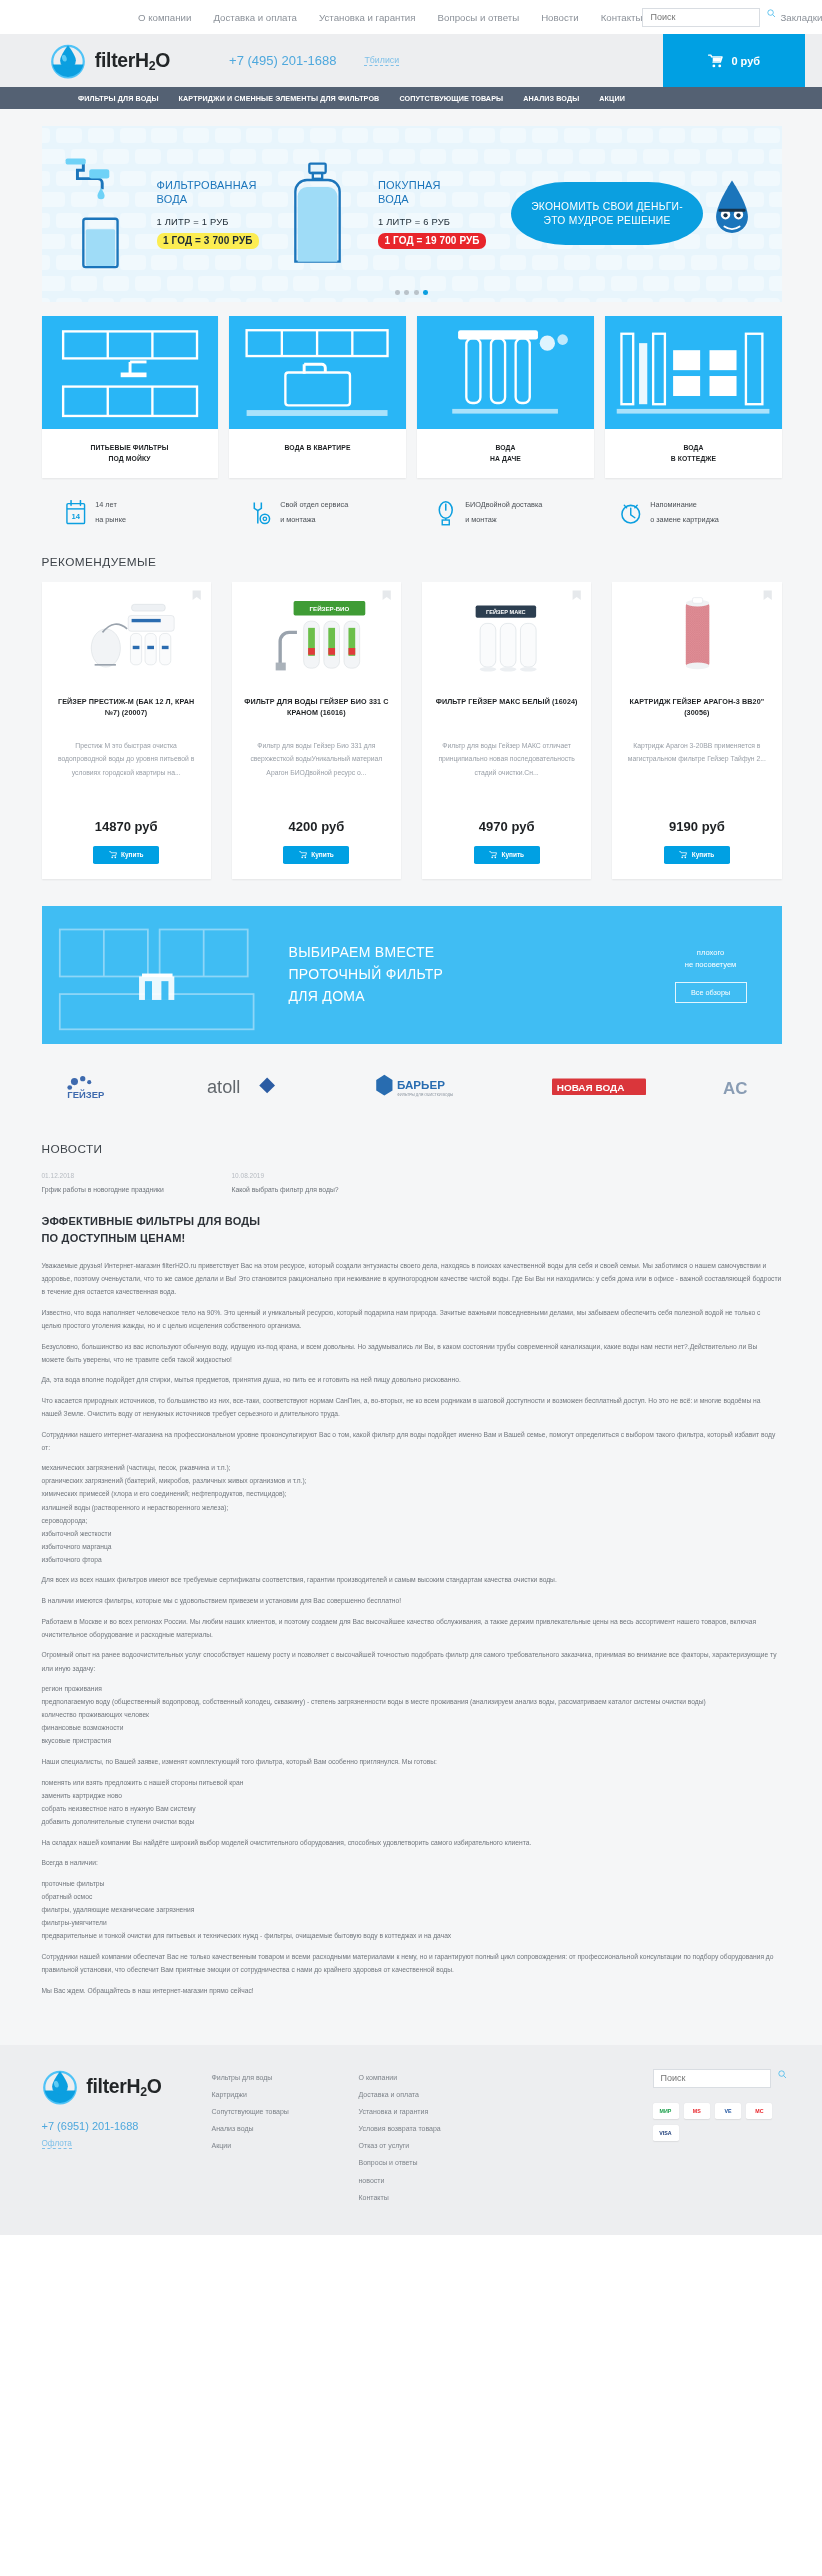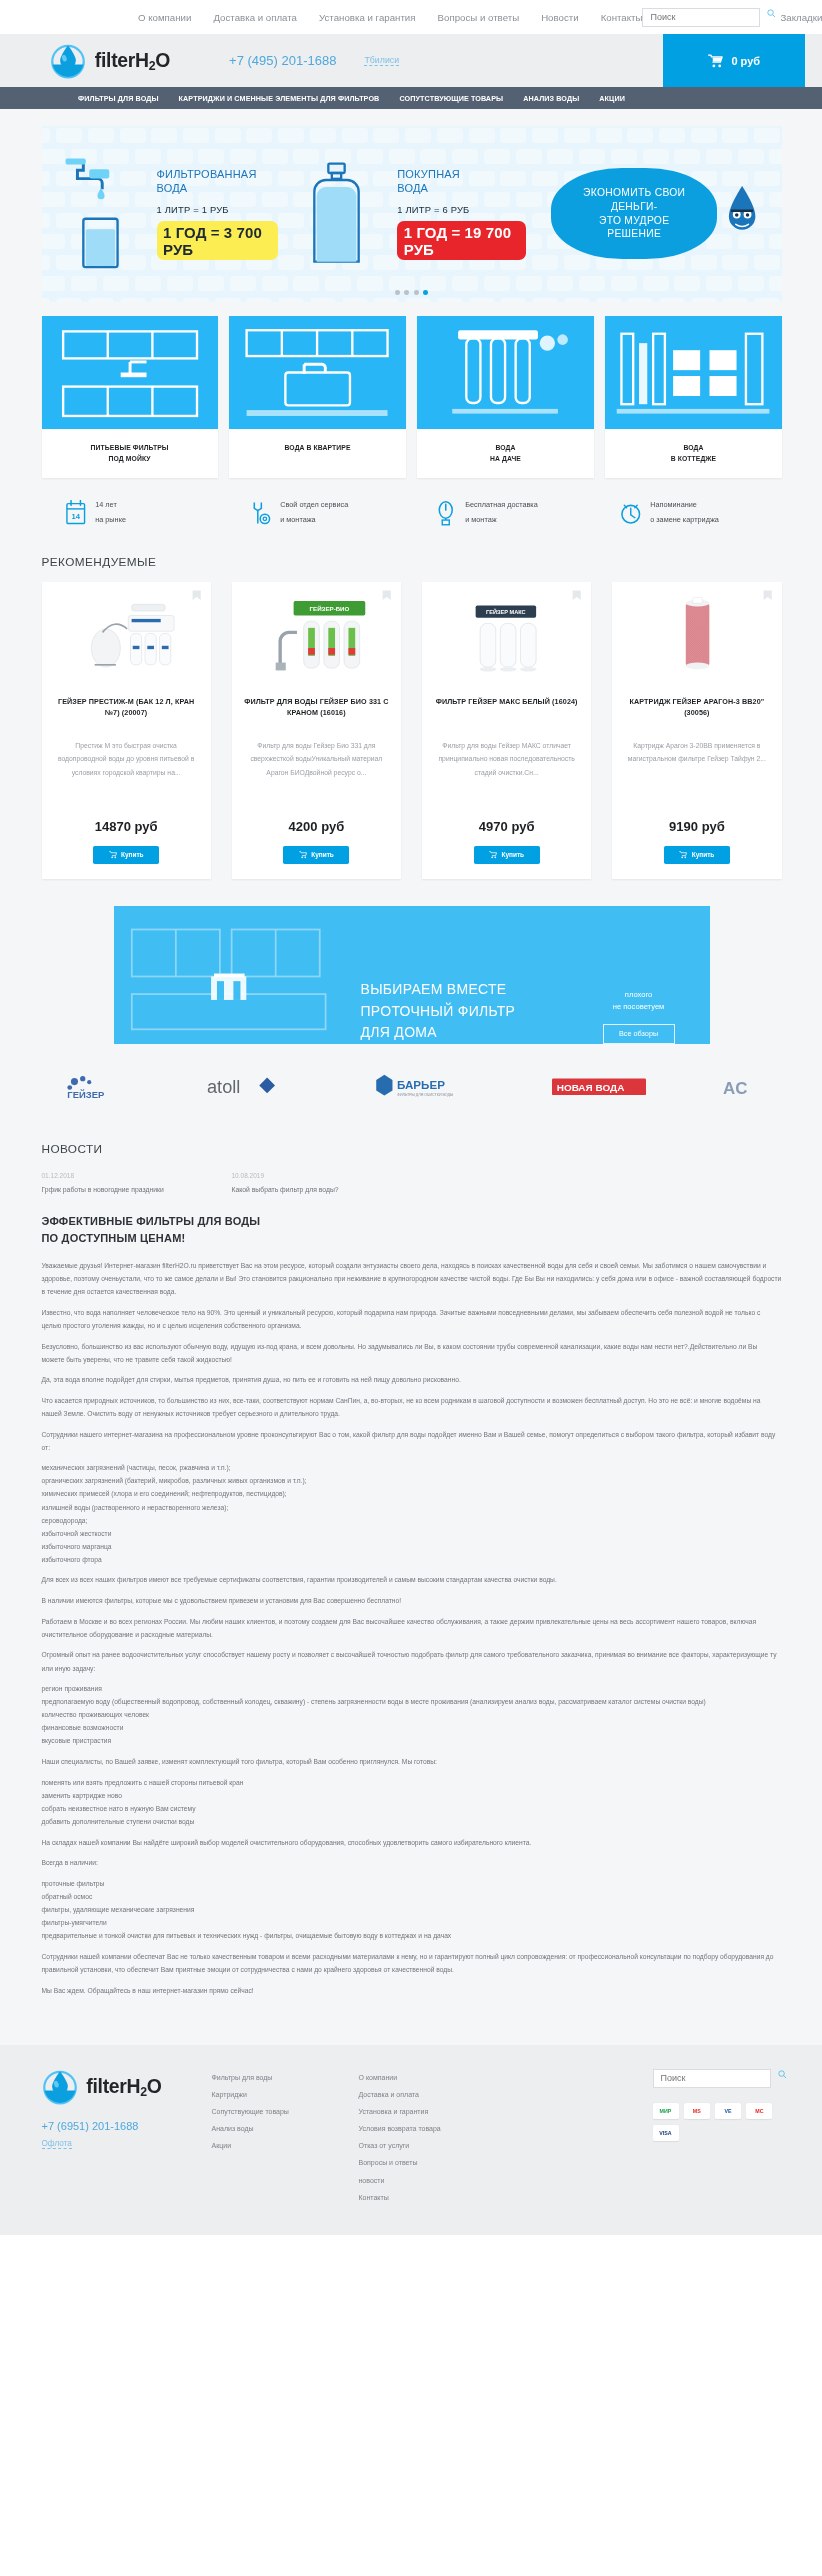--- a/index.html
+++ b/index.html
@@ -67,21 +67,21 @@
   .tilebg { position: absolute; inset: 0; opacity: .85; }
   .tile { position: absolute; background: #f3fafe; border-radius: 4.1px; }
   .hero-content { position: relative; display: flex; align-items: center; height: 100%; padding: 0 20px; }
 
   .faucet { width: 71px; height: 118px; position: relative; flex-shrink: 0; }
   .colblock { margin-left: 24px; }
   .col-title { color: #1b75bb; font-size: 11px; line-height: 1.28; letter-spacing: 0.2px; }
   .col-lit { color: #1d2a34; font-size: 9.4px; margin-top: 9.4px; letter-spacing: 0.2px; }
   .tagpill {
     display: inline-block; margin-top: 5.9px; padding: 2.4px 6.5px; border-radius: 7px;
-    font-size: 15px; font-weight: bold; letter-spacing: 0.1px;
+    font-size: 10px; font-weight: bold; letter-spacing: 0.1px;
   }
   .tag-yellow { background: #fced52; color: #1d2a34; }
   .tag-red { background: #e8252b; color: #fff; }
   .bottle { width: 63px; height: 103px; position: relative; flex-shrink: 0; margin-left: 27px; }
   .speech {
     margin-left: 25px; background: #0b9fe0; border-radius: 71px/41px;
     padding: 17.6px 20px; color: #fff; text-align: center; position: relative;
   }
   .speech div { font-size: 10.3px; line-height: 1.35; letter-spacing: 0.3px; }
   .mascot { width: 46px; height: 71px; margin-left: 5.9px; position: relative; }
@@ -133,22 +133,22 @@
   .buy {
     margin-top: 11.8px; background: #00a0e3; color: #fff; border: 0; cursor: pointer;
     height: 17.6px; width: 66px; border-radius: 1.8px; font-size: 6.5px; font-weight: bold;
     display: flex; align-items: center; justify-content: center; gap: 4.1px;
     font-family: "Liberation Sans", sans-serif;
   }
   .buy svg { width: 8.2px; height: 7.6px; }
 
   
   .promo {
-    width: 596px; margin: 27px auto 0; height: 138px; background: #40bdf3;
-    position: relative; overflow: hidden; display: flex; align-items: flex-end;
+    width: 740px; margin: 27px auto 0; height: 138px; background: #40bdf3;
+    position: relative; overflow: hidden; display: flex; align-items: center;
   }
   .promo-art { width: 247px; height: 100%; position: relative; flex-shrink: 0; }
   .promo-txt { color: #fff; }
   .promo-txt .l1 { font-size: 14px; line-height: 1.55; letter-spacing: 0.3px; }
   .promo-right { margin-left: auto; margin-right: 35px; text-align: center; color: #fff; }
   .promo-right .pr-sub { font-size: 7.6px; line-height: 1.6; }
   .promo-btn {
     margin-top: 10.6px; display: inline-block; border: 0.6px solid rgba(255,255,255,.85);
     color: #fff; padding: 4.7px 15.3px; font-size: 7.3px; text-decoration: none; background: transparent;
   }
@@ -624,21 +624,21 @@
         </div>
       </div>
       <div class="ben">
         <svg class="bicon" viewBox="0 0 40 44">
           <ellipse cx="20" cy="17" rx="11" ry="14" fill="none" stroke="#0b9fe0" stroke-width="2.6"></ellipse>
           <line x1="20" y1="6" x2="20" y2="18" stroke="#0b9fe0" stroke-width="2.6"></line>
           <rect x="14" y="34" width="12" height="8" fill="none" stroke="#0b9fe0" stroke-width="2.4"></rect>
           <line x1="20" y1="31" x2="20" y2="34" stroke="#0b9fe0" stroke-width="2.4"></line>
         </svg>
         <div class="btxt">
-          <div>Бесплатная доставка</div>
+          <div>БИОДвойной доставка</div>
             <div>и монтаж</div>
         </div>
       </div>
       <div class="ben">
         <svg class="bicon" viewBox="0 0 40 44">
           <circle cx="20" cy="24" r="15" fill="none" stroke="#0b9fe0" stroke-width="2.6"></circle>
           <path d="M20 14 v11 l7 5" fill="none" stroke="#0b9fe0" stroke-width="2.4" stroke-linecap="round"></path>
           <path d="M9 9 l4 4 M31 9 l-4 4" stroke="#0b9fe0" stroke-width="2.4" stroke-linecap="round"></path>
         </svg>
         <div class="btxt">

